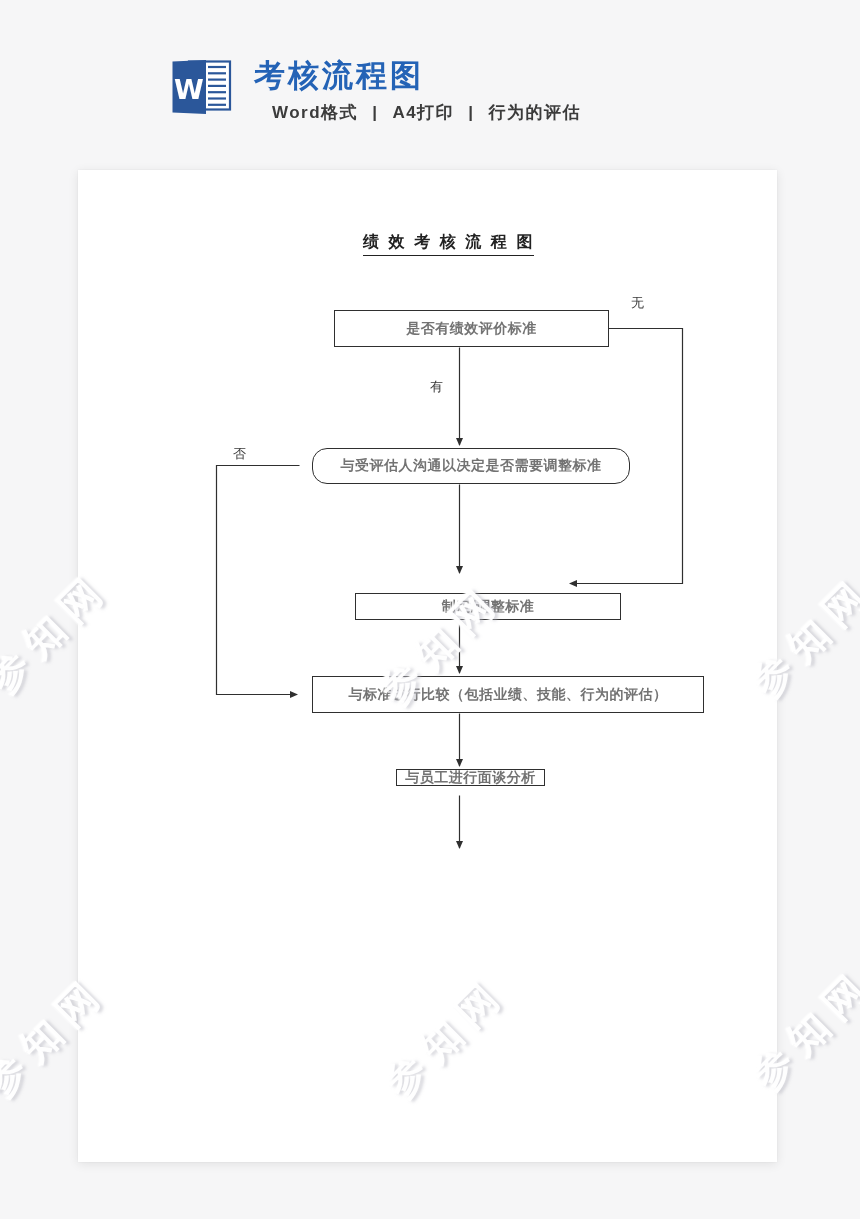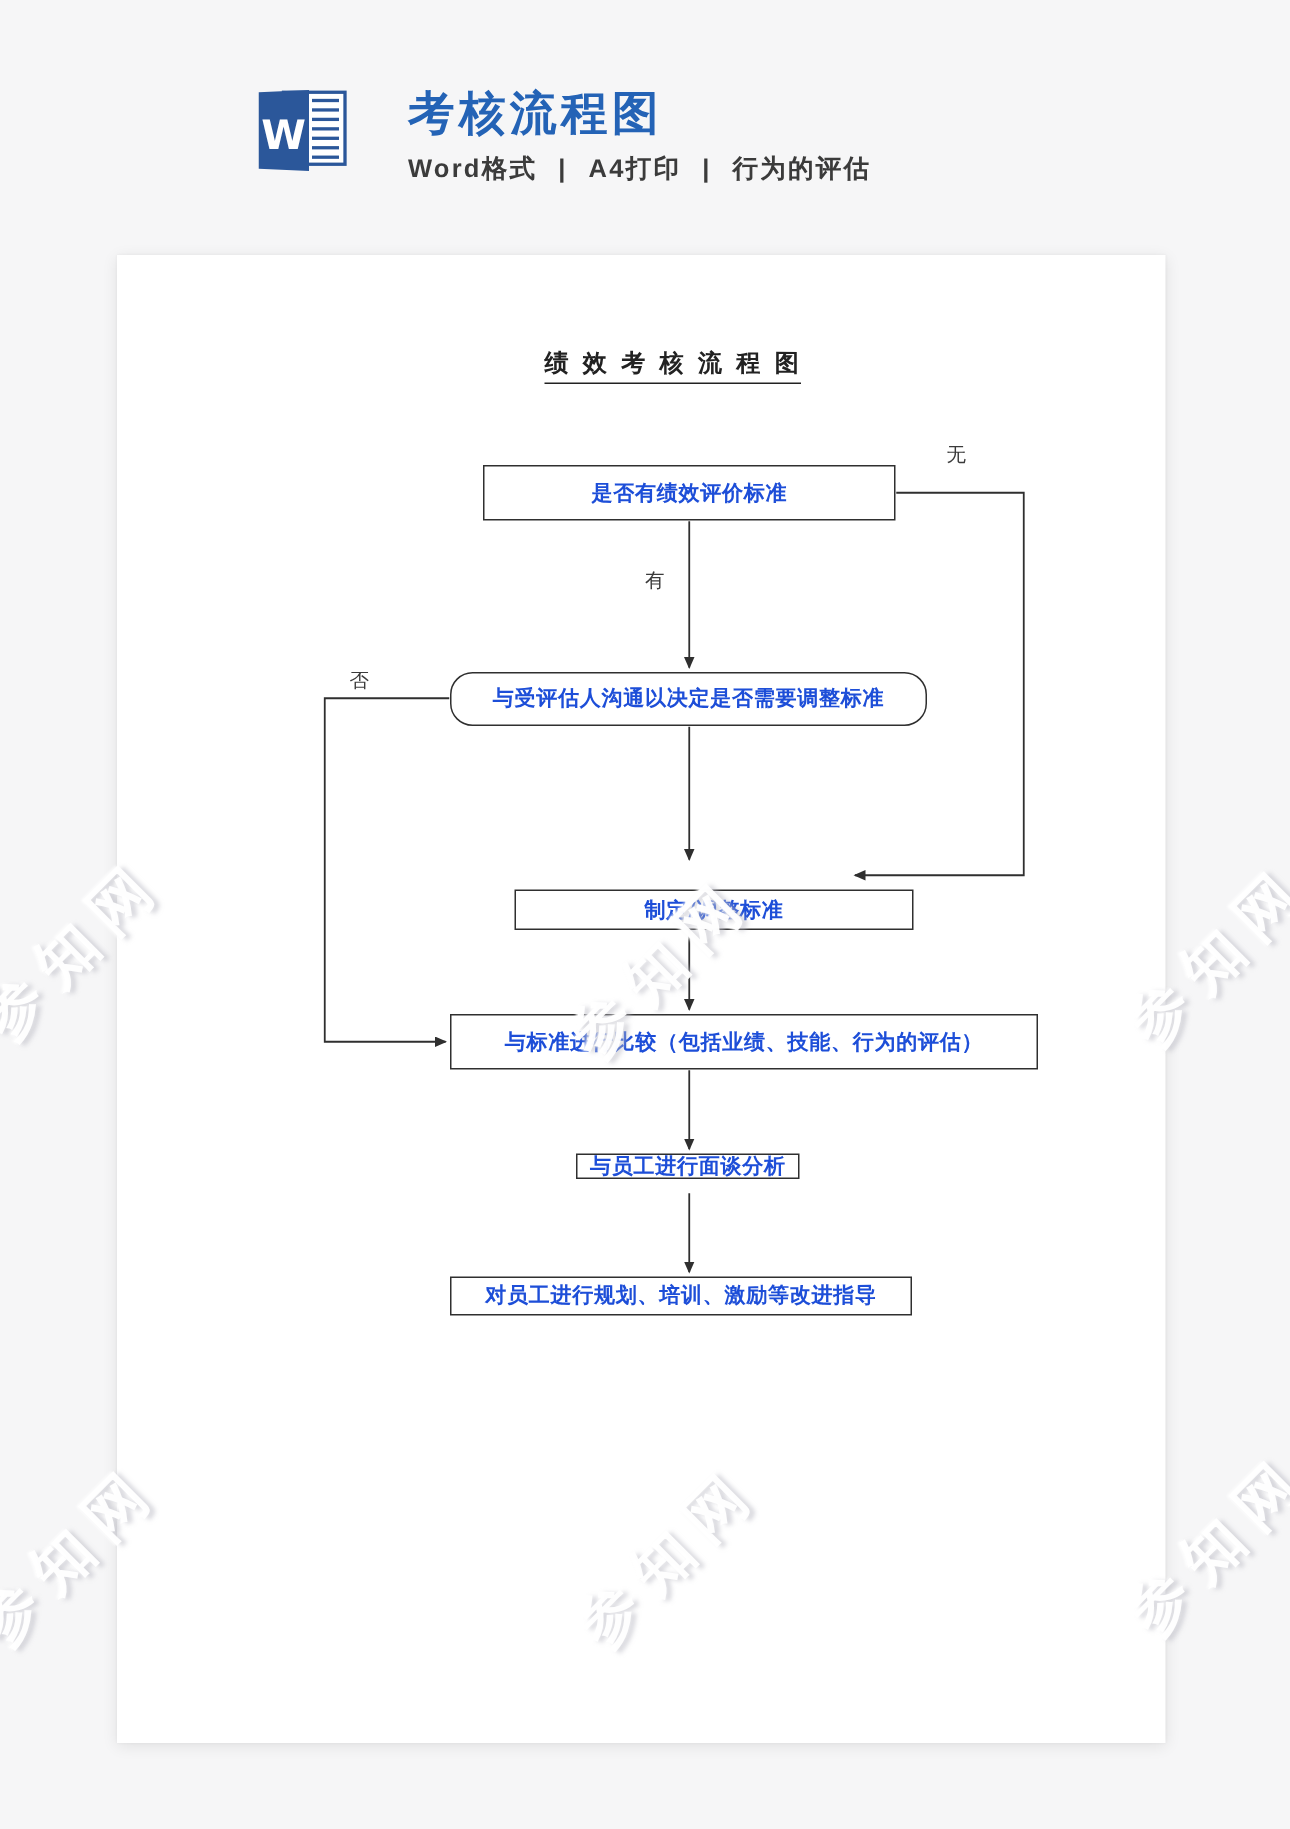--- a/index.html
+++ b/index.html
@@ -8,21 +8,21 @@
     background:#f6f6f7;
     font-family:"Liberation Sans","DejaVu Sans",sans-serif;
     position:relative;overflow:hidden;
   }
   #stage{position:absolute;inset:0;}
 
   
   .header{position:absolute;left:0;top:0;width:860px;height:150px;}
   .word-icon{position:absolute;left:170px;top:56px;width:64px;height:64px;}
   .doc-title{
-    position:absolute;left:272px;top:55px;
+    position:absolute;left:254px;top:55px;
     font-size:31px;font-weight:bold;letter-spacing:3px;
     color:#2463b6;white-space:nowrap;
   }
   .features{
     position:absolute;left:272px;top:101px;
     font-size:17px;font-weight:bold;letter-spacing:1.5px;
     color:#3b3b3b;white-space:nowrap;
   }
   .features .sep{display:inline-block;margin:0 14px;font-weight:bold;color:#3b3b3b;}
 
@@ -36,22 +36,22 @@
   .fc-layer{position:absolute;inset:0;z-index:3;font-family:"DejaVu Serif","Liberation Serif",serif;padding-left:15px;}
   .fc-title{
     position:absolute;left:285px;top:62px;
     font-size:16px;font-weight:bold;letter-spacing:2px;color:#222;
     border-bottom:1px solid #222;padding-bottom:2px;white-space:nowrap;
   }
   .connectors{position:absolute;left:0;top:0;pointer-events:none;}
   .fc-node{
     position:absolute;border:1px solid #2f2f2f;background:#ffffff;
     display:flex;align-items:center;justify-content:center;
-    font-size:14px;font-weight:bold;color:#1d4ed8;letter-spacing:0.5px;
-    text-align:center;white-space:nowrap;box-sizing:border-box;
+    font-size:14px;font-weight:bold;color:#737373;letter-spacing:0.5px;
+    text-align:center;white-space:nowrap;box-sizing:border-box;margin-left:12px;
   }
   .edge-label{
     position:absolute;font-size:13px;color:#3a3a3a;
     font-family:"DejaVu Serif","Liberation Serif",serif;white-space:nowrap;
   }
 
   
   .wm{
     position:absolute;z-index:2;
     font-size:40px;font-weight:bold;letter-spacing:10px;
@@ -108,21 +108,20 @@
           <polyline points="519.5,158.5 604.5,158.5 604.5,413.5 492,413.5" marker-end="url(#ah)"></polyline>
           <polyline points="221.5,295.5 138.5,295.5 138.5,524.5 219,524.5" marker-end="url(#ah)"></polyline>
         </g>
       </svg>
 
       <div class="fc-node" style="left:244px;top:140px;width:275px;height:37px;">是否有绩效评价标准</div>
       <div class="fc-node" style="left:222px;top:278px;width:318px;height:36px;border-radius:15px;">与受评估人沟通以决定是否需要调整标准</div>
       <div class="fc-node" style="left:265px;top:423px;width:266px;height:27px;">制定/调整标准</div>
       <div class="fc-node" style="left:222px;top:506px;width:392px;height:37px;">与标准进行比较（包括业绩、技能、行为的评估）</div>
       <div class="fc-node" style="left:306px;top:599px;width:149px;height:17px;">与员工进行面谈分析</div>
-      <div class="fc-node" style="left:222px;top:681px;width:308px;height:26px;">对员工进行规划、培训、激励等改进指导</div>
 
       <span class="edge-label" style="left:553px;top:124px;">无</span>
       <span class="edge-label" style="left:352px;top:208px;">有</span>
       <span class="edge-label" style="left:155px;top:275px;">否</span>
     </div>
   </div>
 
   <span class="wm" style="left:48px;top:633px;">参知网</span>
   <span class="wm" style="left:440px;top:645px;">参知网</span>
   <span class="wm" style="left:812px;top:637px;">参知网</span>

